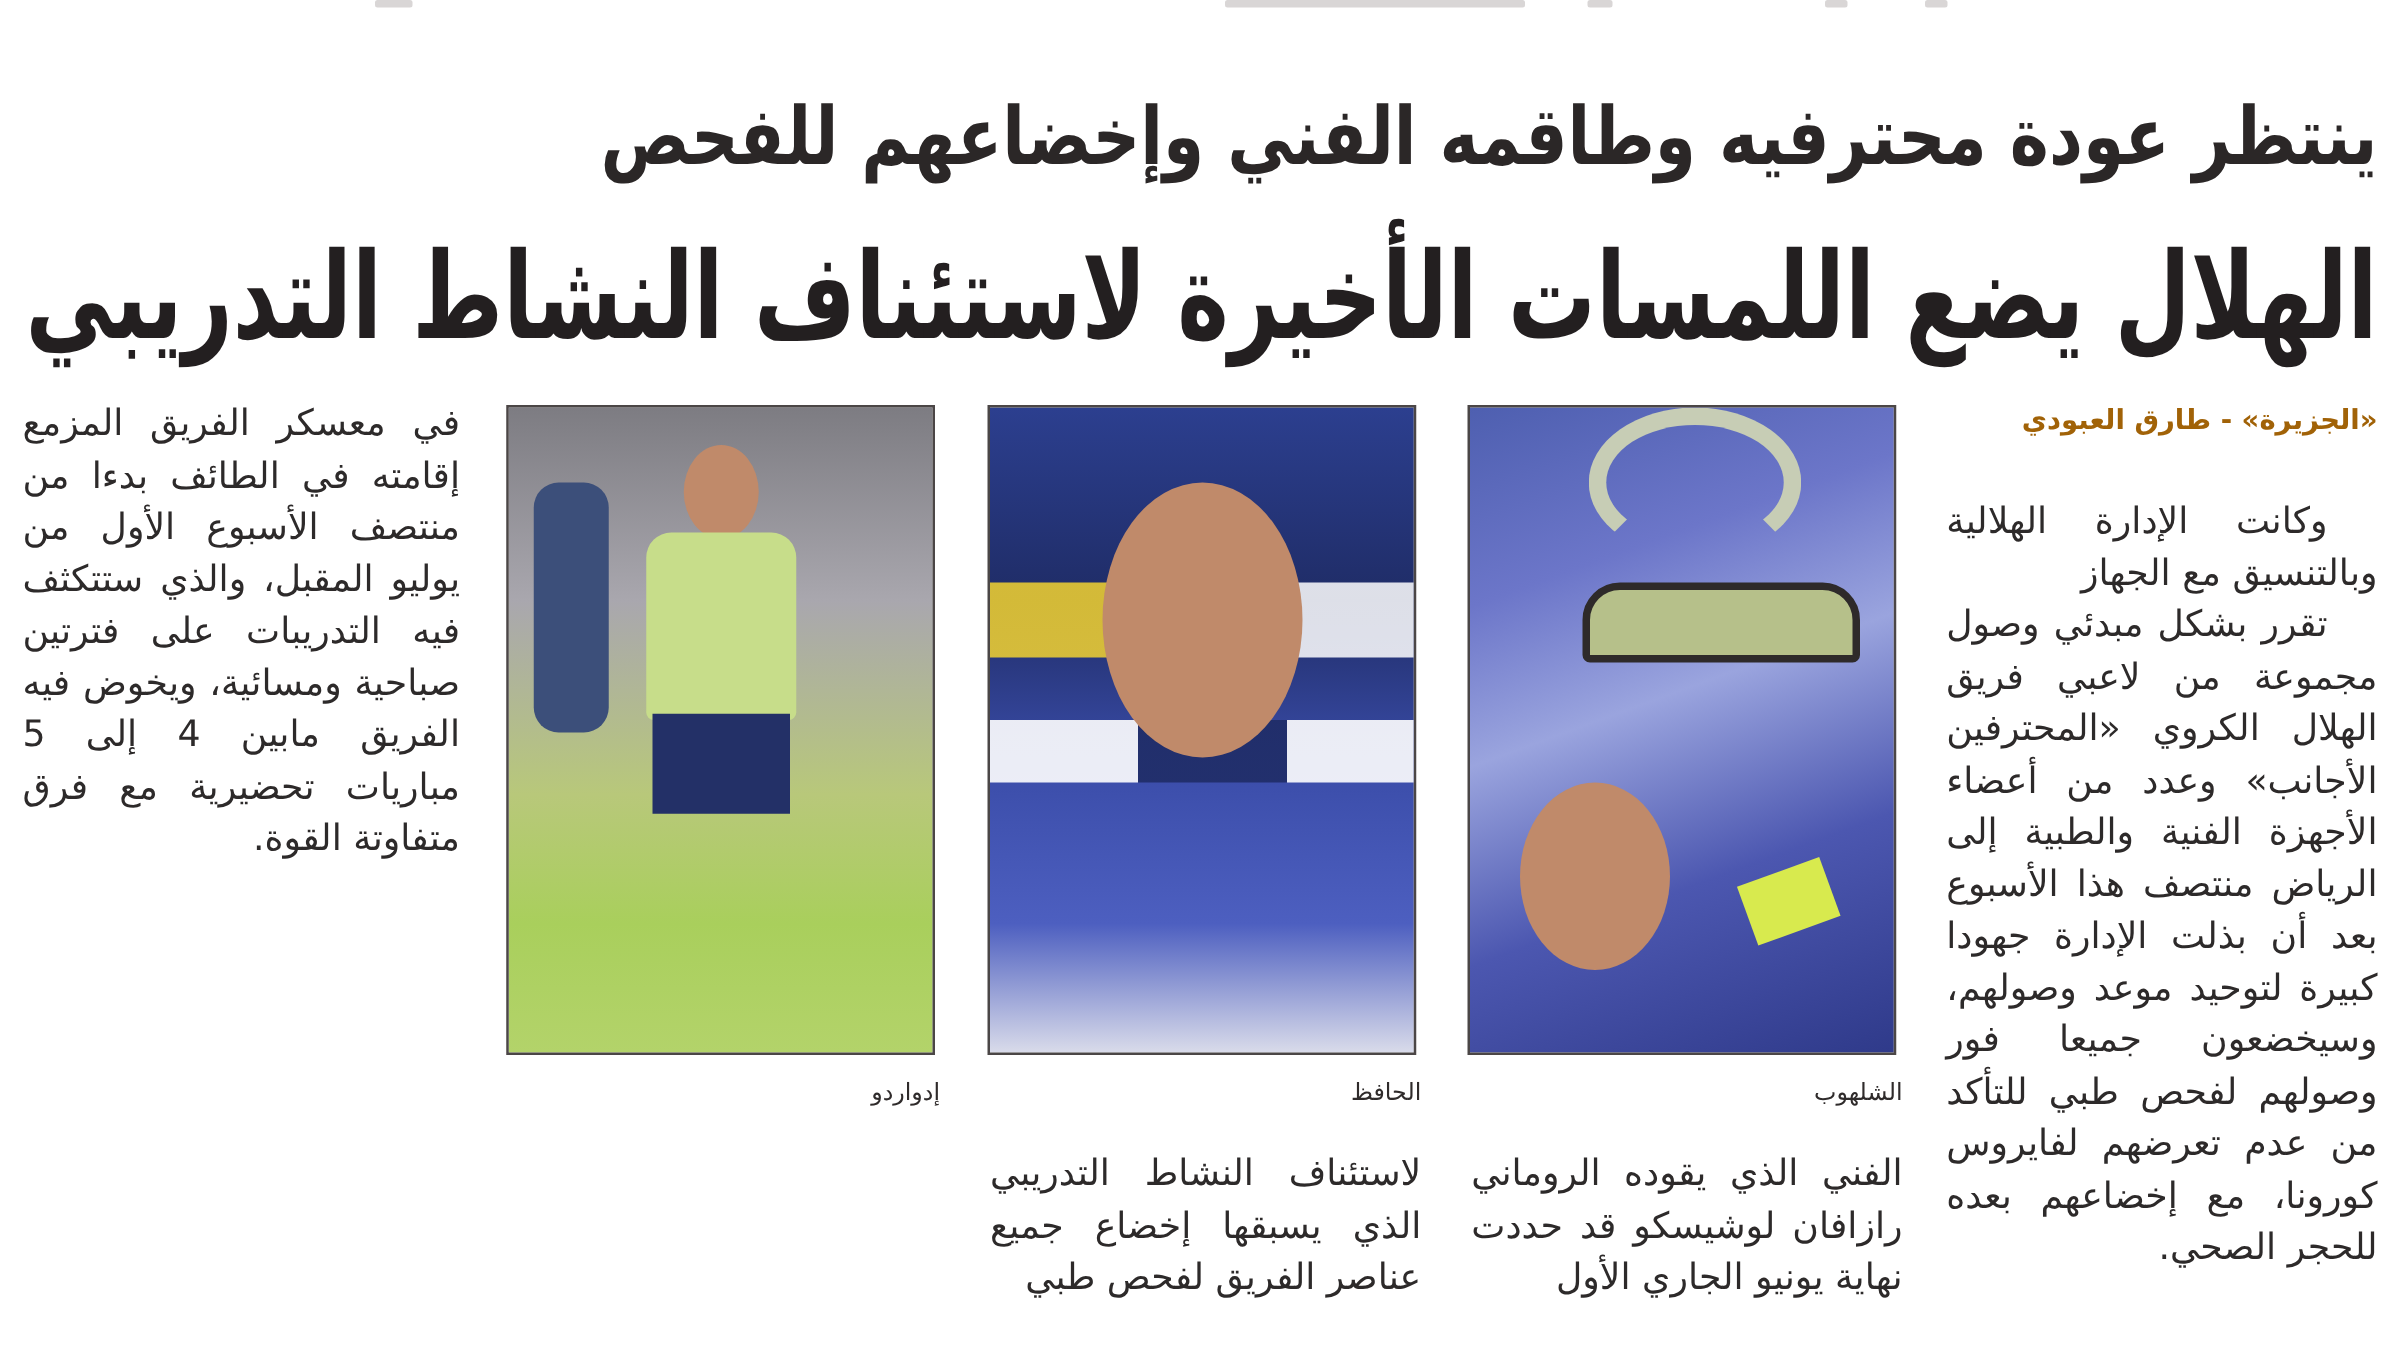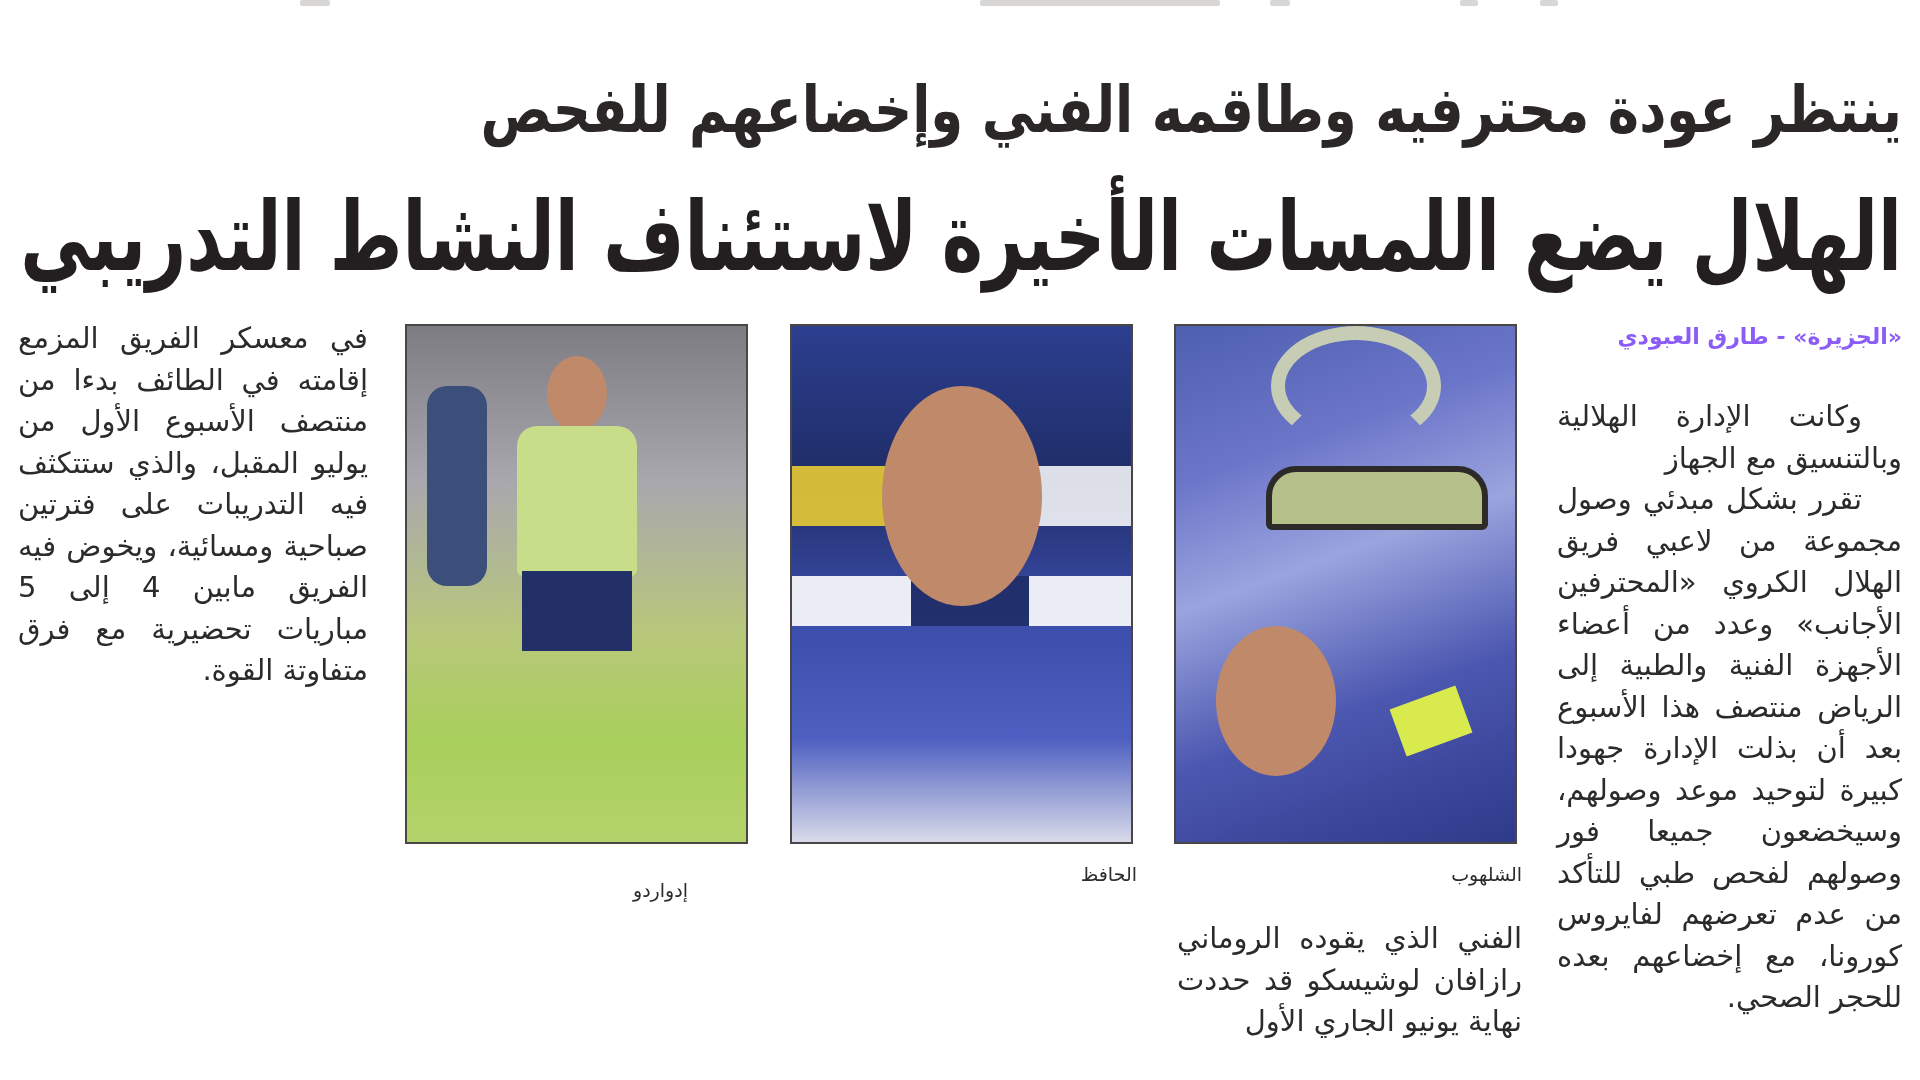--- a/index.html
+++ b/index.html
@@ -29,21 +29,21 @@
   }
 
   .col {
     position:absolute; top:320px; width:345px;
     font-family:"DejaVu Sans", sans-serif; font-size:29px; line-height:41.5px;
     color:#2d2a2a; text-align:justify; text-align-last:auto;
   }
   .col p { margin:0; }
   .col .indent { text-indent:40px; }
   .byline {
-    font-weight:bold; font-size:22px; line-height:30px; margin-bottom:44px; color:#8b5cf6;
+    font-weight:bold; font-size:22px; line-height:30px; margin-bottom:44px; color:#a16207;
   }
 
   .col-right { right:18px; top:322px; }
   .col-left { left:18px; top:318px; width:350px; }
 
   .photo {
     position:absolute; top:324px; height:520px; width:343px;
     border:2px solid #4b4646; overflow:hidden; box-sizing:border-box;
   }
   .photo-1 { left:1174px; background:linear-gradient(160deg,#4e5fb0 0%,#6c76c9 25%,#9aa4de 45%,#4c57b0 70%,#2f3a8a 100%); }
@@ -61,21 +61,21 @@
   .bib { position:absolute; left:110px; top:100px; width:120px; height:150px; background:#c7dd8a; border-radius:20px 20px 6px 6px; }
   .shorts { position:absolute; left:115px; top:245px; width:110px; height:80px; background:#233067; }
   .gk { position:absolute; left:20px; top:60px; width:60px; height:200px; background:#3c4f7a; border-radius:20px; }
 
   .caption {
     position:absolute; top:862px; font-size:19px; line-height:24px; color:#2f2b2b;
     font-family:"DejaVu Sans", sans-serif; text-align:right;
   }
   .caption-1 { right:398px; }
   .caption-2 { right:783px; }
-  .caption-3 { right:1232px;margin-top:16px; }
+  .caption-3 { right:1168px; }
 
   .below {
     position:absolute; top:918px; width:345px;
     font-family:"DejaVu Sans", sans-serif; font-size:29px; line-height:41.5px;
     color:#2d2a2a; text-align:justify;
   }
   .below p { margin:0; }
   .below-1 { right:398px; }
   .below-2 { right:783px; }
   .below-3 { right:1168px; }
@@ -112,20 +112,23 @@
   <div class="below below-1">
     <p>الفني الذي يقوده الروماني رازافان لوشيسكو قد حددت نهاية يونيو الجاري الأول</p>
   </div>
 
   <div class="photo photo-2">
     <div class="mic-bar"></div>
     <div class="toyota"></div>
     <div class="face" style="left:90px;top:60px;width:160px;height:220px;"></div>
   </div>
   <div class="caption caption-2">الحافظ</div>
+  <div class="below below-2">
+    <p>لاستئناف النشاط التدريبي الذي يسبقها إخضاع جميع عناصر الفريق لفحص طبي</p>
+  </div>
 
   <div class="photo photo-3">
     <div class="gk"></div>
     <div class="face" style="left:140px;top:30px;width:60px;height:75px;"></div>
     <div class="bib"></div>
     <div class="shorts"></div>
   </div>
   <div class="caption caption-3">إدواردو</div>
 
   <div class="col col-left">

